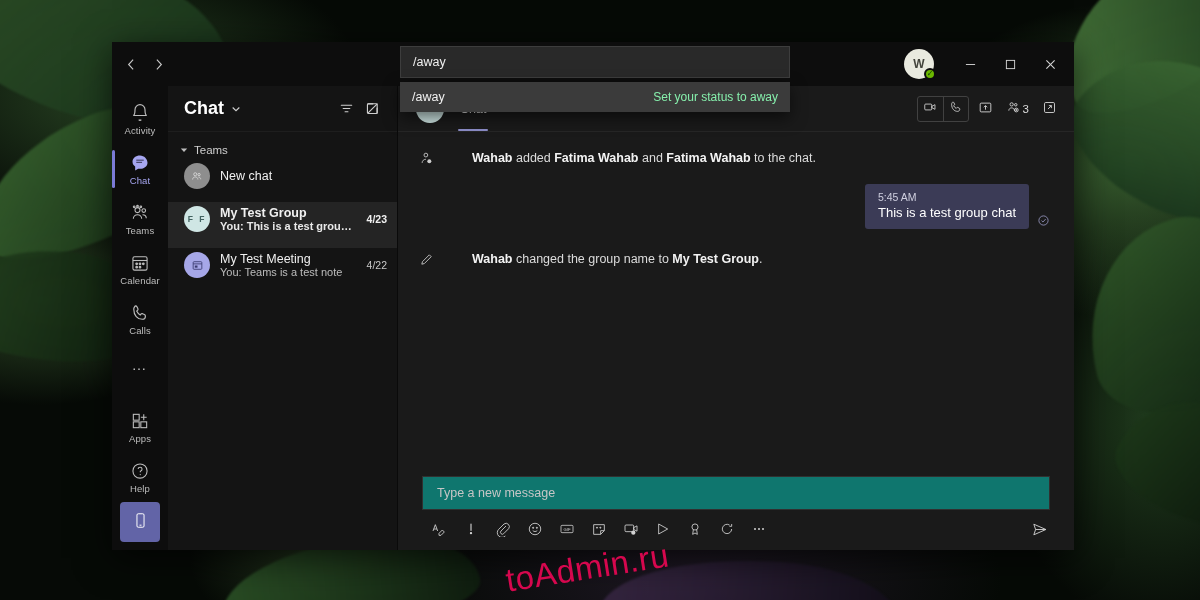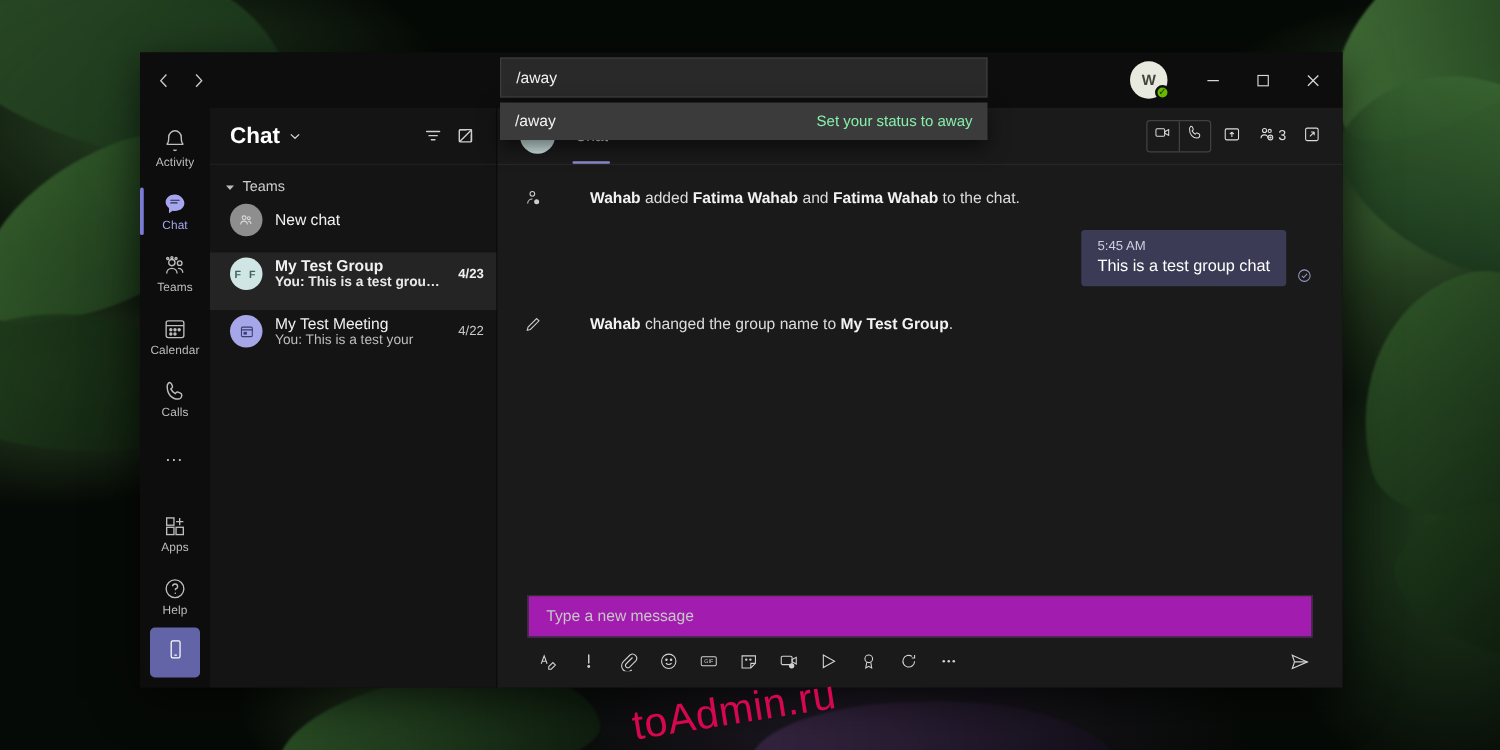--- a/index.html
+++ b/index.html
@@ -247,21 +247,21 @@
     max-width: 330px;
   }
   .bubble-time { font-size: 10.5px; color: #cfcfdf; margin-bottom: 2px; }
   .bubble-text { font-size: 13px; color: #fff; }
   .msg-status { color: #9a9ac6; display: flex; align-items: center; padding-bottom: 2px; }
   .msg-status svg { width: 13px; height: 13px; }
 
   
   .compose { padding: 0 24px 12px 24px; }
   .compose-box {
-    background: #a21caf; border: 1px solid #303030;
+    background: #0f766e; border: 1px solid #303030;
     height: 34px; display: flex; align-items: center;
     padding: 0 14px; font-size: 12.5px; color: #c6c6c6;
     cursor: text;
   }
   .compose-tools {
     display: flex; align-items: center; gap: 14px;
     padding: 10px 2px 0 8px;
   }
   .tool {
     width: 18px; height: 18px;
@@ -516,21 +516,21 @@
         <div class="chat-row tall">
           <div class="row-avatar" style="background:#a6a7e8;color:#3b3c70;">
             <svg viewBox="0 0 24 24" fill="none" stroke="currentColor" stroke-width="1.6" style="width:13px;height:13px;">
               <rect x="4" y="5" width="16" height="14" rx="1.6"></rect>
                 <line x1="4" y1="9" x2="20" y2="9"></line>
               <rect x="7" y="12" width="5" height="4" fill="currentColor" stroke="none"></rect>
             </svg>
           </div>
           <div class="row-texts">
             <div class="row-title">My Test Meeting</div>
-            <div class="row-sub">You: This is a test your</div>
+            <div class="row-sub">You: Teams is a test note</div>
           </div>
           <div class="row-date">4/22</div>
         </div>
       </div>
 
       <div class="conv">
         <div class="conv-header">
           <div class="conv-avatar">
             <span>F F</span>
           </div>

